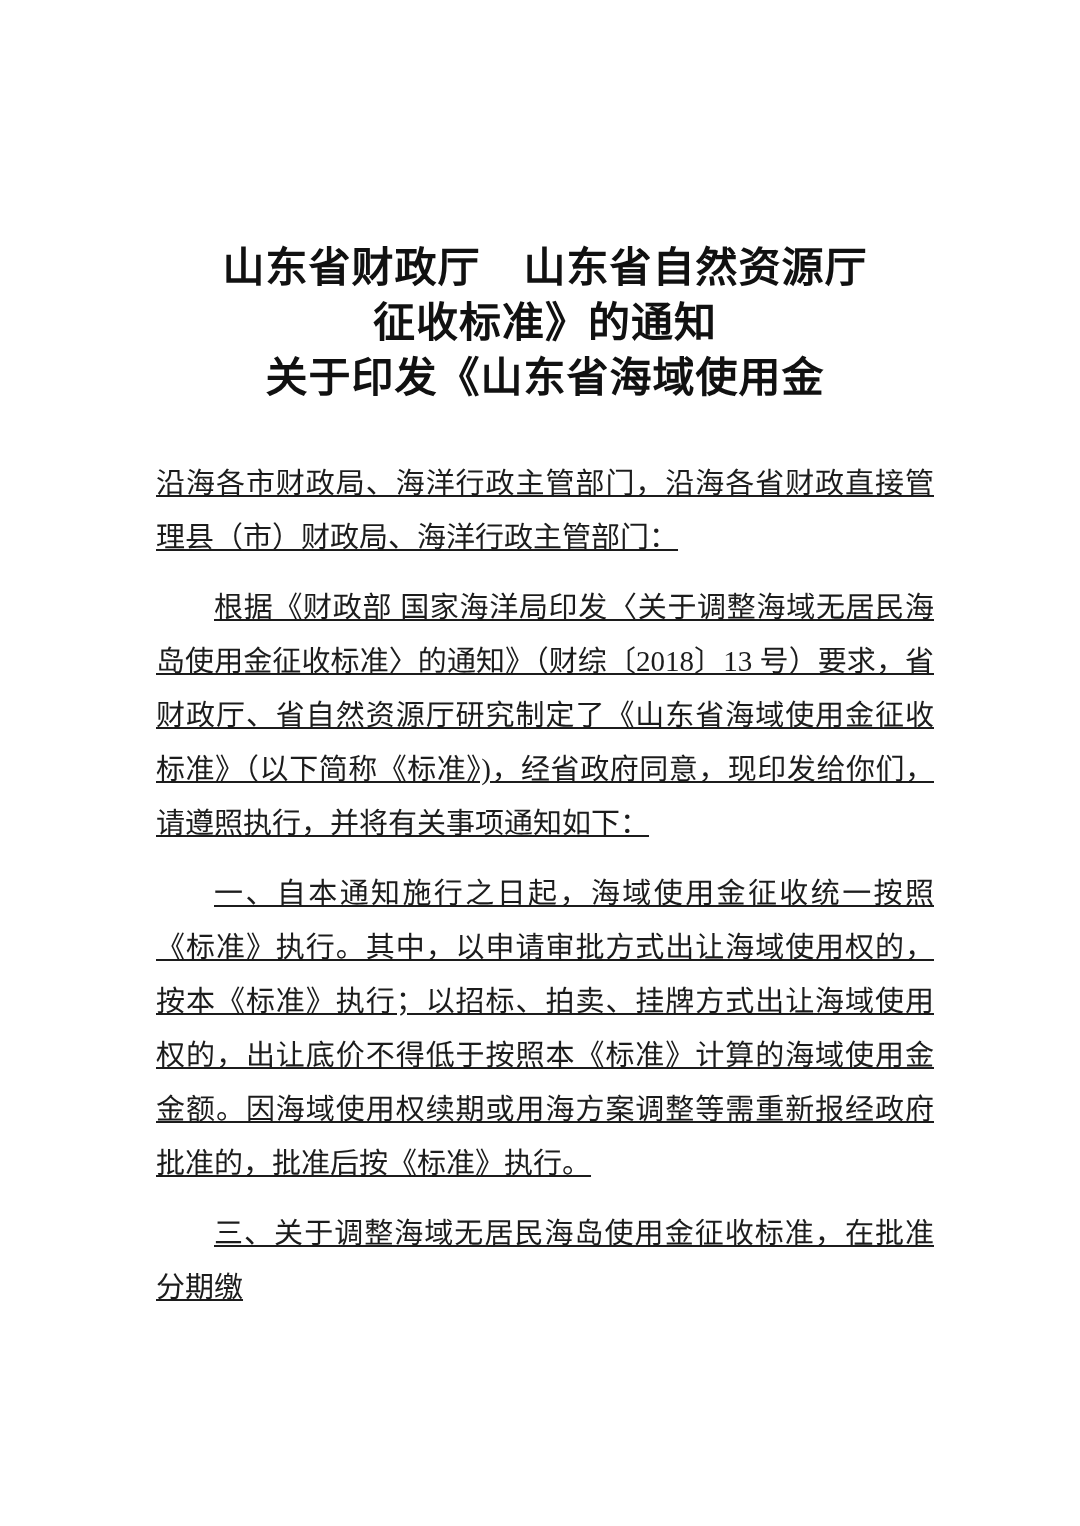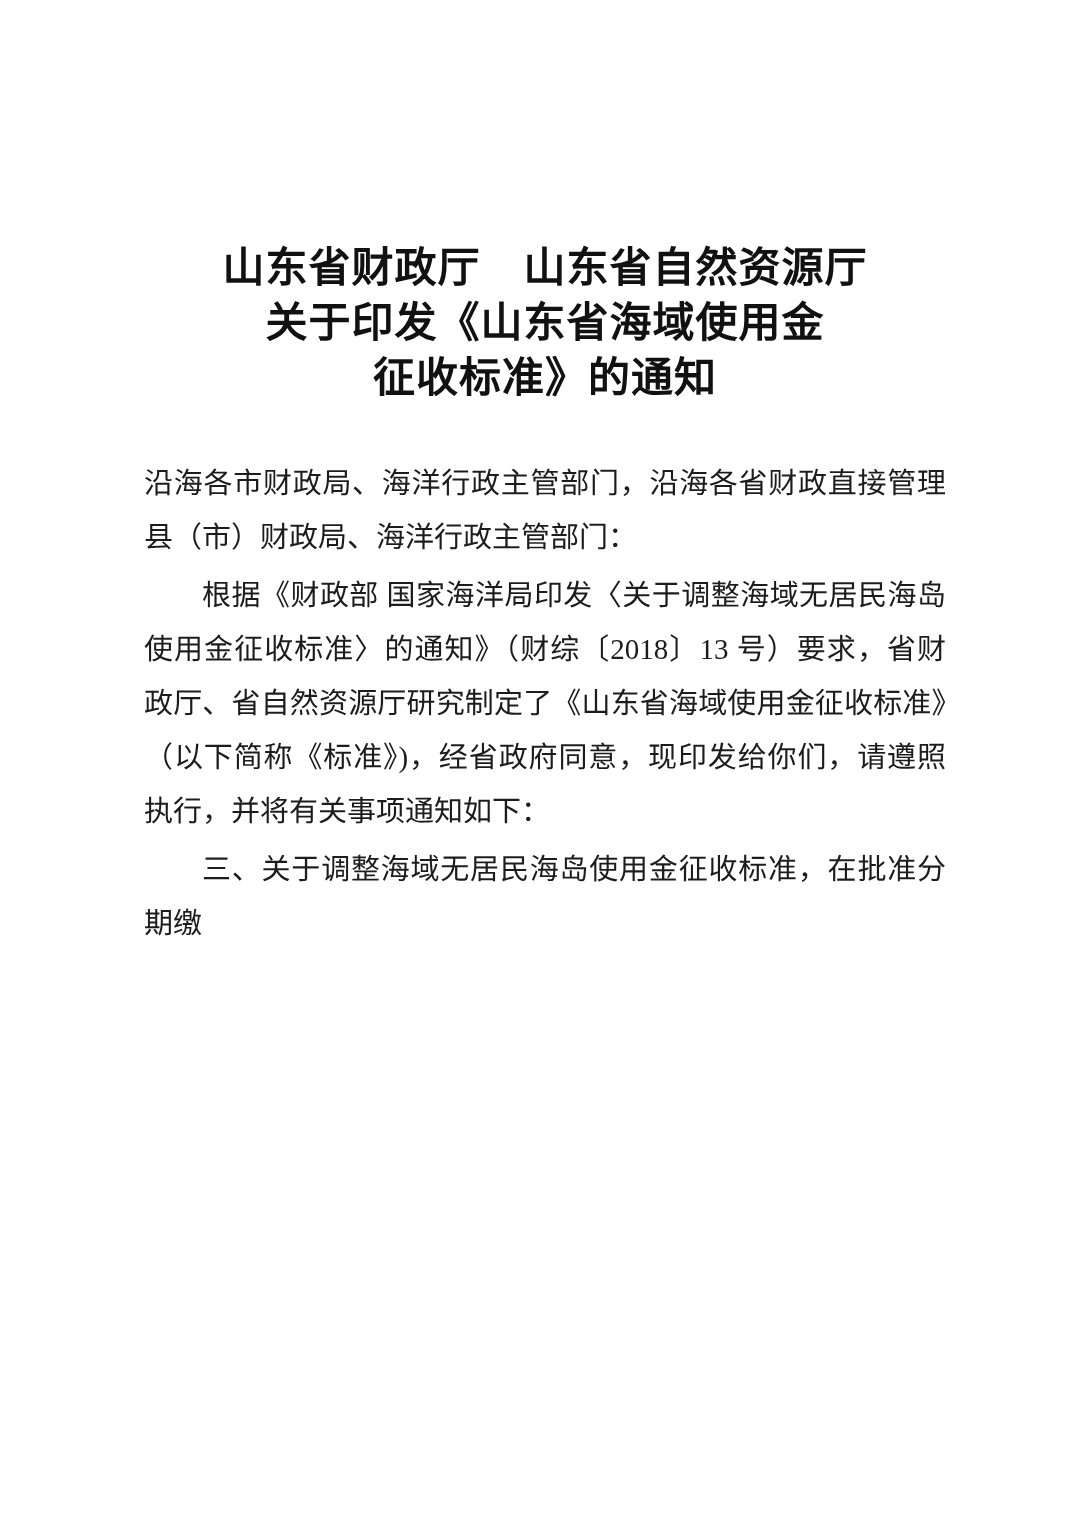--- a/index.html
+++ b/index.html
@@ -36,39 +36,41 @@
   }
   .doc-body {
     margin-top: 50px;
     font-size: 29px;
     line-height: 54px;
     text-align: justify;
     text-justify: inter-ideograph;
     color: #1c1c1c;
   }
   .para {
-    margin: 4px;
+    margin: 16px;
     padding: 0;
     text-indent: 2em;
     word-break: break-all;
+    text-decoration: underline;
   }
   .para.no-indent {
     text-indent: 0;
   }
 </style>
 </head>
 <body>
 
 <div class="page">
 
   <header class="doc-title">
     <div class="title-line">山东省财政厅　山东省自然资源厅</div>
+    <div class="title-line">征收标准》的通知</div>
     <div class="title-line">关于印发《山东省海域使用金</div>
-    <div class="title-line">征收标准》的通知</div>
   </header>
 
   <main class="doc-body">
     <p class="para no-indent">沿海各市财政局、海洋行政主管部门，沿海各省财政直接管理县（市）财政局、海洋行政主管部门：</p>
     <p class="para">根据《财政部 国家海洋局印发〈关于调整海域无居民海岛使用金征收标准〉的通知》（财综〔2018〕13 号）要求，省财政厅、省自然资源厅研究制定了《山东省海域使用金征收标准》（以下简称《标准》)，经省政府同意，现印发给你们，请遵照执行，并将有关事项通知如下：</p>
+    <p class="para">一、自本通知施行之日起，海域使用金征收统一按照《标准》执行。其中，以申请审批方式出让海域使用权的，按本《标准》执行；以招标、拍卖、挂牌方式出让海域使用权的，出让底价不得低于按照本《标准》计算的海域使用金金额。因海域使用权续期或用海方案调整等需重新报经政府批准的，批准后按《标准》执行。</p>
     <p class="para">三、关于调整海域无居民海岛使用金征收标准，在批准分期缴</p>
   </main>
 
 </div>
 
 </body></html>

